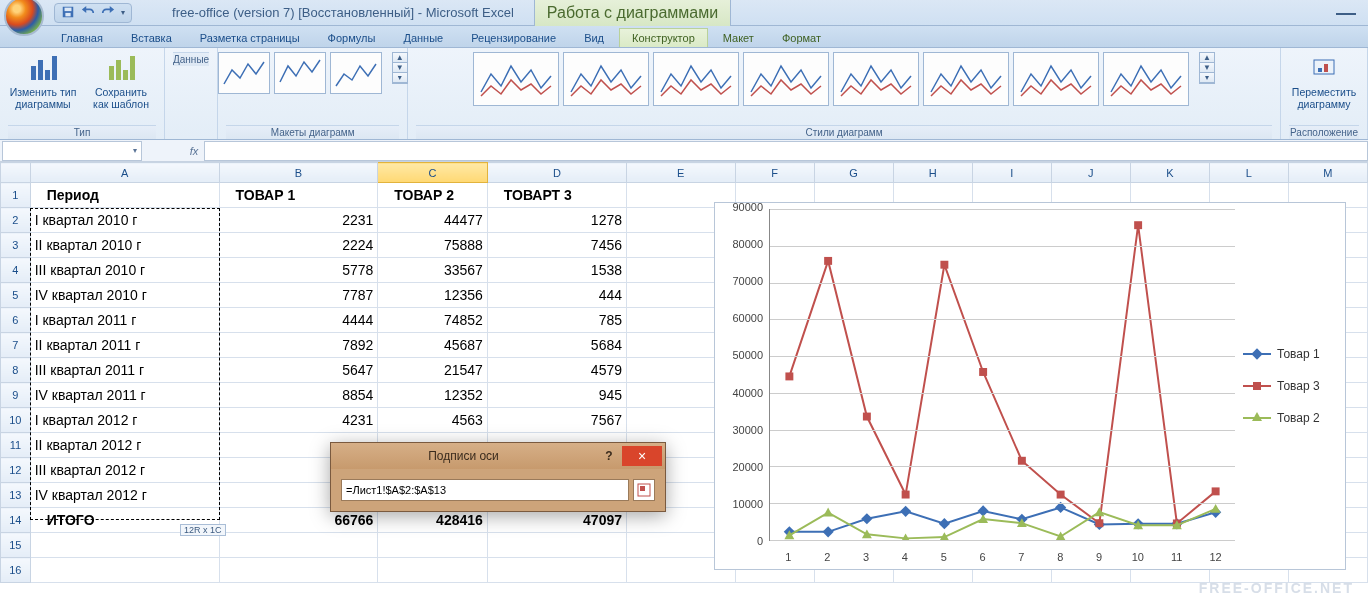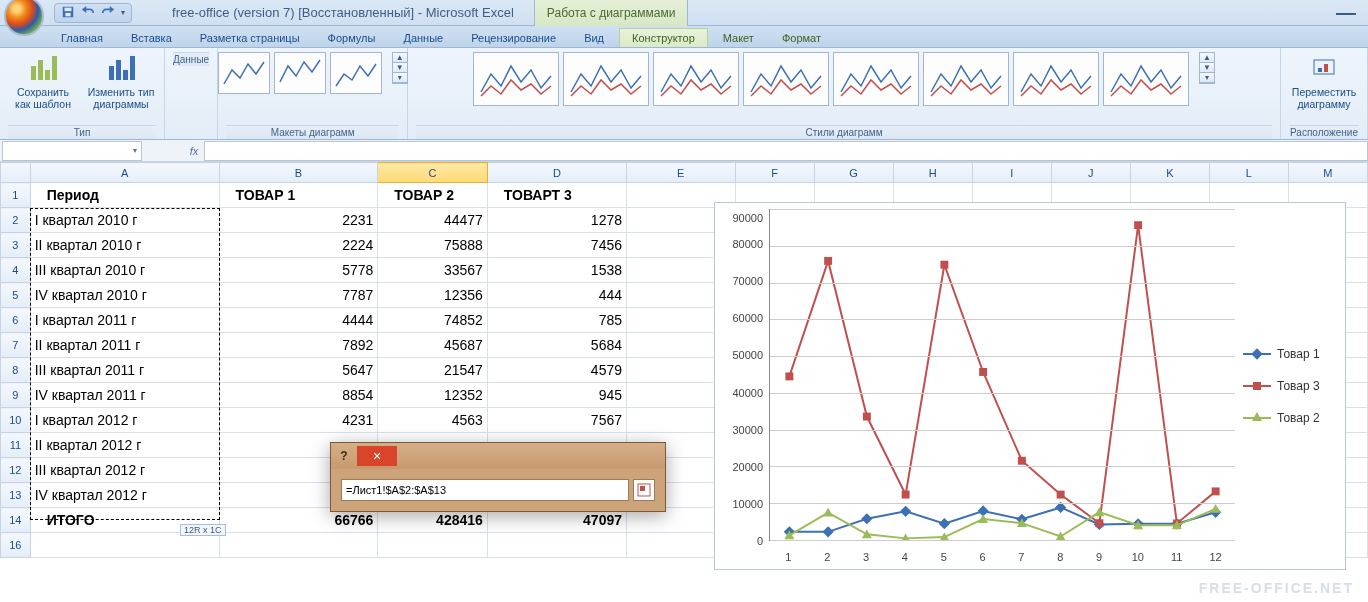--- a/index.html
+++ b/index.html
@@ -29,21 +29,21 @@
     background: linear-gradient(#cfe0f2,#bfd4ea);
     border: 1px solid #9fb7d4; border-radius: 4px;
     padding: 1px 6px; height: 20px;
   }
   .qat svg { width: 14px; height: 14px; }
   .title-text { margin-left: 40px; font-size: 13px; color: #3d5e86; }
   .chart-tools {
     margin-left: 20px; height: 26px; display:flex; align-items:center;
     padding: 0 12px; background: linear-gradient(#e6f0d9,#d7e7c5);
     border-left:1px solid #9fb7d4; border-right:1px solid #9fb7d4;
-    color:#4a6a2f; font-size: 12px;
+    color:#4a6a2f; font-size: 16px;
   }
   .win-controls { margin-left:auto; margin-right:12px; color:#3d5e86; font-size:20px; font-weight:bold; }
   
   .tabs {
     display:flex; align-items:flex-end; height: 22px;
     background: linear-gradient(#cfe0f2,#bfd4ea);
     padding-left: 48px; gap: 2px;
     border-bottom:1px solid #9fb7d4;
   }
   .tab {
@@ -227,35 +227,35 @@
   <div class="tab green">Конструктор</div>
   <div class="tab ctx">Макет</div>
   <div class="tab ctx">Формат</div>
 </div>
 
 <div class="ribbon">
   <div class="group">
     <div class="group-body">
       <div class="rbtn">
         <svg viewBox="0 0 32 32">
+            <rect x="4" y="14" width="5" height="14" fill="#3d6fb5"></rect>
+            <rect x="11" y="8" width="5" height="20" fill="#3d6fb5"></rect>
+            <rect x="18" y="18" width="5" height="10" fill="#3d6fb5"></rect>
+            <rect x="25" y="4" width="5" height="24" fill="#3d6fb5"></rect>
+          </svg>
+        <span>Изменить тип диаграммы</span>
+      </div>
+      <div class="rbtn">
+        <svg viewBox="0 0 32 32">
             <rect x="4" y="14" width="5" height="14" fill="#9bbb59"></rect>
             <rect x="11" y="8" width="5" height="20" fill="#9bbb59"></rect>
             <rect x="18" y="18" width="5" height="10" fill="#9bbb59"></rect>
             <rect x="25" y="4" width="5" height="24" fill="#9bbb59"></rect>
           </svg>
         <span>Сохранить как шаблон</span>
-      </div>
-      <div class="rbtn">
-        <svg viewBox="0 0 32 32">
-            <rect x="4" y="14" width="5" height="14" fill="#3d6fb5"></rect>
-            <rect x="11" y="8" width="5" height="20" fill="#3d6fb5"></rect>
-            <rect x="18" y="18" width="5" height="10" fill="#3d6fb5"></rect>
-            <rect x="25" y="4" width="5" height="24" fill="#3d6fb5"></rect>
-          </svg>
-        <span>Изменить тип диаграммы</span>
       </div>
     </div>
     <div class="group-label">Тип</div>
   </div>
 
   <div class="group">
     <div class="group-label">Данные</div>
   </div>
 
   <div class="group" style="width:190px">
@@ -622,20 +622,36 @@
           <td class="cell bold"></td>
           <td class="cell bold"></td>
           <td class="cell bold"></td>
           <td class="cell bold"></td>
           <td class="cell bold"></td>
           <td class="cell bold"></td>
           <td class="cell bold"></td>
           <td class="cell bold"></td>
         </tr>
         <tr>
+          <th class="rowhead">15</th>
+          <td class="cell"></td>
+          <td class="cell"></td>
+          <td class="cell"></td>
+          <td class="cell"></td>
+          <td class="cell"></td>
+          <td class="cell"></td>
+          <td class="cell"></td>
+          <td class="cell"></td>
+          <td class="cell"></td>
+          <td class="cell"></td>
+          <td class="cell"></td>
+          <td class="cell"></td>
+          <td class="cell"></td>
+        </tr>
+        <tr>
           <th class="rowhead">16</th>
           <td class="cell"></td>
           <td class="cell"></td>
           <td class="cell"></td>
           <td class="cell"></td>
           <td class="cell"></td>
           <td class="cell"></td>
           <td class="cell"></td>
           <td class="cell"></td>
           <td class="cell"></td>
@@ -645,20 +661,21 @@
           <td class="cell"></td>
         </tr>
       </tbody>
     </table>
 
   <div class="march" id="march" style="left: 30px; top: 46px; width: 190px; height: 312px;"></div>
   <div class="sel-indicator" id="sel-ind" style="left: 180px; top: 362px;">12R x 1C</div>
 
   <div class="dialog" style="left:330px; top:280px;">
     <div class="dlg-title">
+      <span class="t">Подписи оси</span>
       <span class="dlg-help">?</span>
       <span class="dlg-close">×</span>
     </div>
     <div class="dlg-body">
       <input class="dlg-input" value="=Лист1!$A$2:$A$13" style="">
       <div class="dlg-pick">
         <svg width="14" height="14">
             <rect x="1" y="1" width="12" height="12" fill="none" stroke="#c0504d"></rect>
             <rect x="3" y="3" width="5" height="5" fill="#c0504d"></rect>
           </svg>
@@ -671,21 +688,21 @@
       <div class="y-axis" id="y-axis">
           <div class="y-tick" style="bottom: 0px;">0</div>
           <div class="y-tick" style="bottom: 37.1111px;">10000</div>
           <div class="y-tick" style="bottom: 74.2222px;">20000</div>
           <div class="y-tick" style="bottom: 111.333px;">30000</div>
           <div class="y-tick" style="bottom: 148.444px;">40000</div>
           <div class="y-tick" style="bottom: 185.556px;">50000</div>
           <div class="y-tick" style="bottom: 222.667px;">60000</div>
           <div class="y-tick" style="bottom: 259.778px;">70000</div>
           <div class="y-tick" style="bottom: 296.889px;">80000</div>
-          <div class="y-tick" style="bottom: 323px;">90000</div>
+          <div class="y-tick" style="bottom: 334px;">90000</div>
         </div>
       <div class="grid-area" id="grid-area">
         <svg class="series-line" id="series-svg" viewBox="0 0 468 334" preserveAspectRatio="none">
             <polyline fill="none" stroke="#3d6fb5" stroke-width="2" points="19.5,325.72051111111114 58.5,325.7464888888889 97.5,312.55719999999997 136.5,305.1015777777778 175.5,317.5078222222222 214.5,304.7119111111111 253.49999999999997,313.04335555555554 292.5,301.14182222222223 331.5,318.29828888888886 370.5,317.67111111111114 409.5,317.67111111111114 448.5,306.0219333333333"></polyline>
             <rect x="15.5" y="321.72051111111114" width="8" height="8" fill="#3d6fb5" transform="rotate(45 19.5 325.72051111111114)"></rect>
             <rect x="54.5" y="321.7464888888889" width="8" height="8" fill="#3d6fb5" transform="rotate(45 58.5 325.7464888888889)"></rect>
             <rect x="93.5" y="308.55719999999997" width="8" height="8" fill="#3d6fb5" transform="rotate(45 97.5 312.55719999999997)"></rect>
             <rect x="132.5" y="301.1015777777778" width="8" height="8" fill="#3d6fb5" transform="rotate(45 136.5 305.1015777777778)"></rect>
             <rect x="171.5" y="313.5078222222222" width="8" height="8" fill="#3d6fb5" transform="rotate(45 175.5 317.5078222222222)"></rect>
             <rect x="210.5" y="300.7119111111111" width="8" height="8" fill="#3d6fb5" transform="rotate(45 214.5 304.7119111111111)"></rect>

